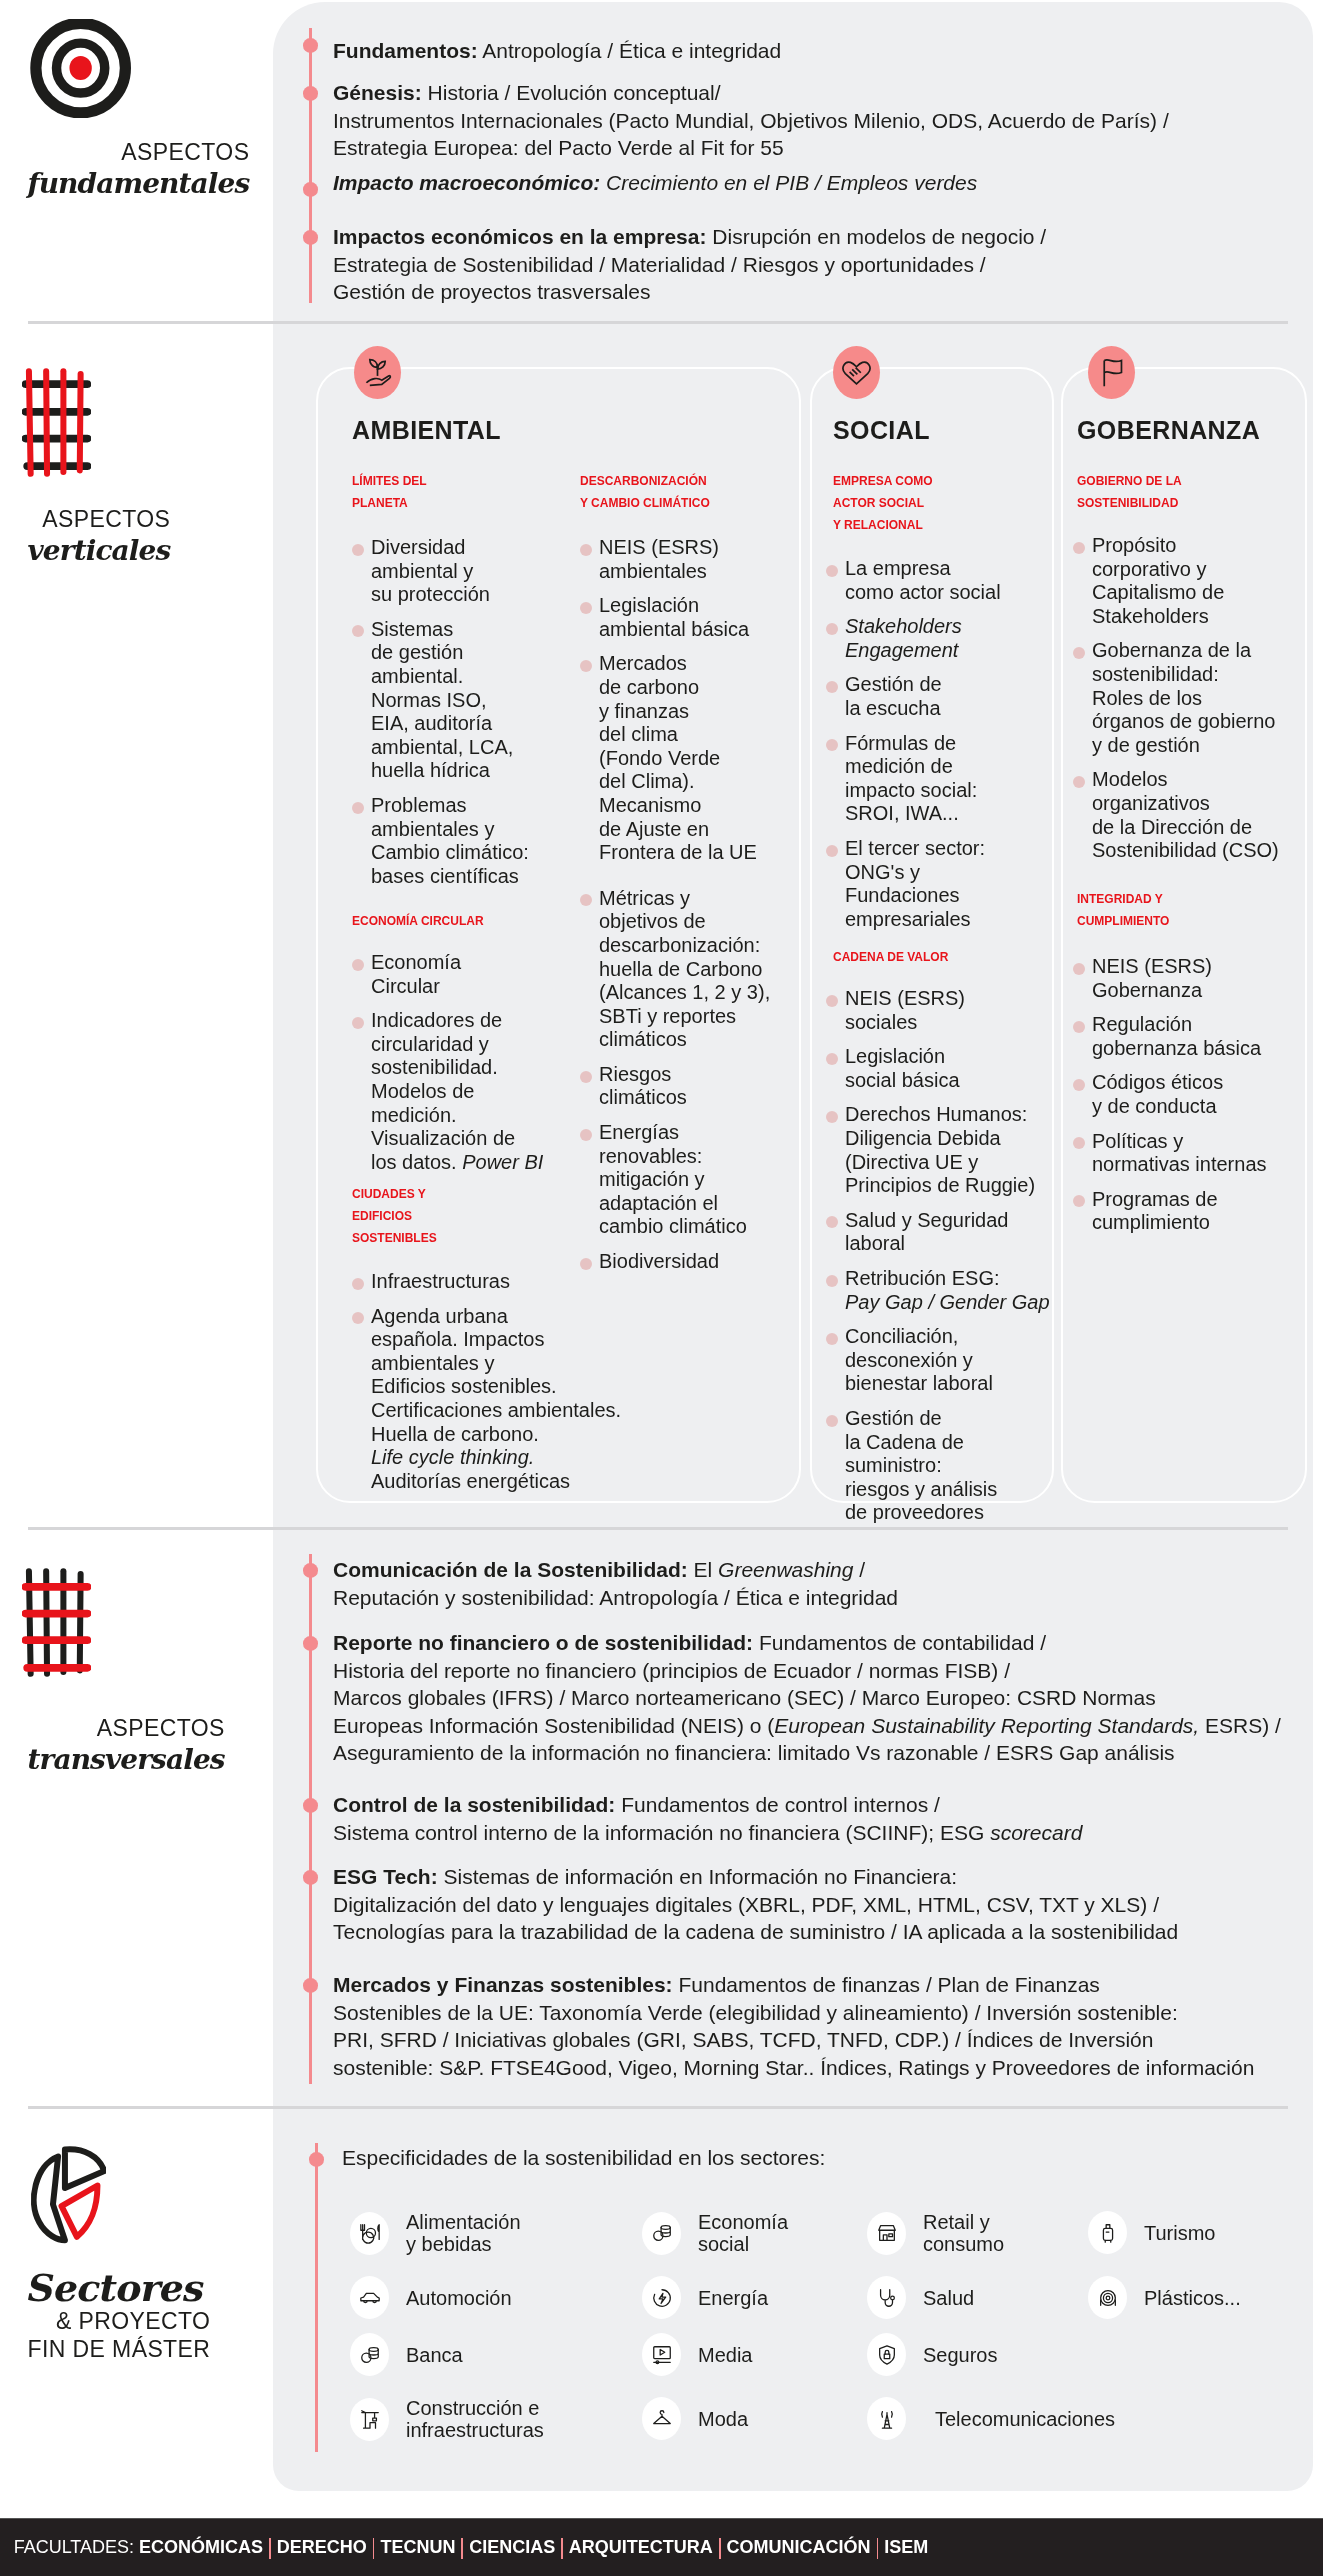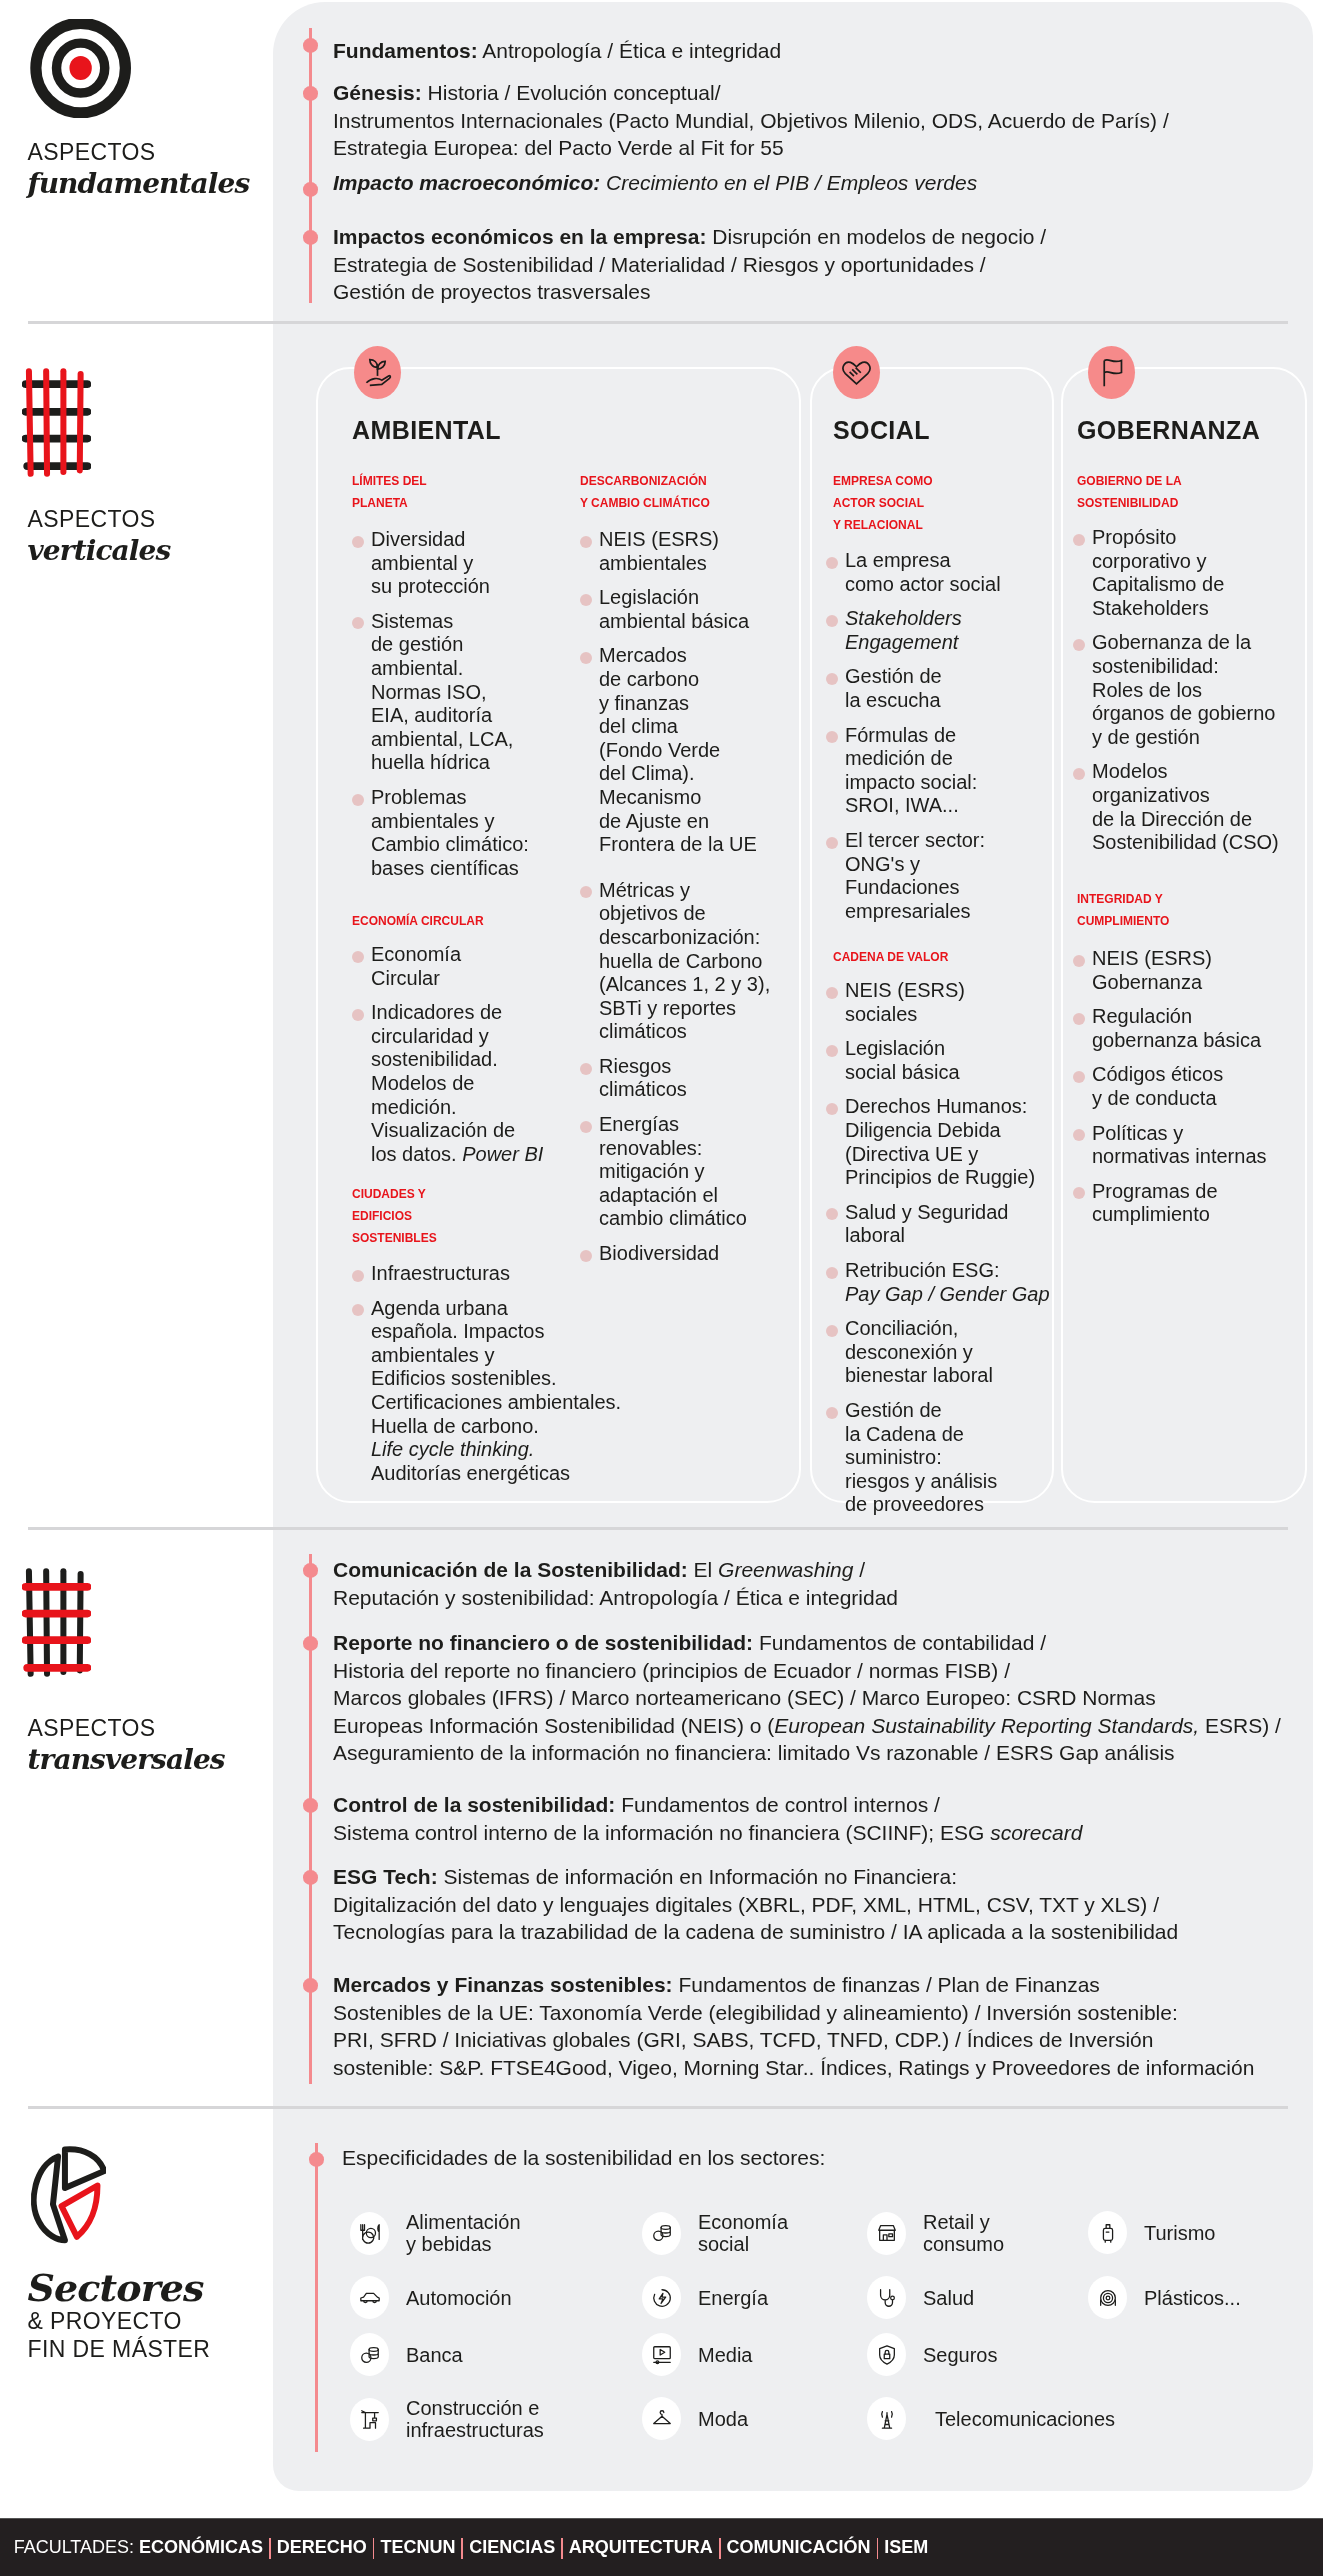--- a/index.html
+++ b/index.html
@@ -7,39 +7,39 @@
          font-family: "Liberation Sans", sans-serif; color: #1d1d1b; }
 
   
   .panel { position: absolute; left: 273px; top: 1.7px; width: 1040px; height: 2489px;
            background: #eeeff1; border-radius: 52px 34px 26px 26px; }
 
   .section-divider { position: absolute; left: 27.5px; width: 1260px; height: 2.6px; background: #d6d6d8; }
 
   
   .side-label { position: absolute; left: 27.5px; font-family: "Liberation Sans", sans-serif; }
-  .side-label .small { font-size: 23px; letter-spacing: 0.4px; color: #1d1d1b; display:block; line-height: 27.5px; font-family: "Liberation Sans Narrow", "Liberation Sans", sans-serif; }
+  .side-label .small { font-size: 23px; letter-spacing: 0.4px; color: #1d1d1b; display:block; line-height: 27.5px; font-family: "Liberation Sans Narrow", "Liberation Sans", sans-serif; text-align: right; }
   .side-label .big { font-family: "DejaVu Serif", "Liberation Serif", serif; font-style: italic; font-weight: bold;
                      font-size: 28px; display:block; line-height: 34px; letter-spacing: -0.9px; }
   .side-icon { position: absolute; }
 
   
   .timeline { position: absolute; left: 309px; width: 2.6px; background: #f48a8e; }
   .tl-item { position: absolute; left: 333px; font-size: 21px; line-height: 27.5px; color: #1d1d1b; }
   .tl-item b { font-weight: bold; }
   .tl-dot { position: absolute; left: 303px; width: 14.6px; height: 14.6px; border-radius: 50%; background: #f48a8e; }
 
   
   .card { position: absolute; border: 2.6px solid #ffffff; border-radius: 34px; top: 367px; height: 1132px; }
   .card-icon { position: absolute; width: 47px; height: 53px; border-radius: 50%; background: #f68a8a;
                display:flex; align-items:center; justify-content:center; }
   .card-title { position: absolute; font-size: 25px; font-weight: bold; letter-spacing: 0.4px; color: #1d1d1b; }
   .sub-h { position: absolute; color: #e8141b; font-weight: bold; font-size: 12px; line-height: 22px; }
   .blist { position: absolute; margin: 0; padding: 0; list-style: none; }
-  .blist li { position: relative; padding-left: 19px; font-size: 20px; line-height: 23.6px; margin-bottom: 11px; color: #1d1d1b; }
+  .blist li { position: relative; padding-left: 19px; font-size: 20px; line-height: 23.6px; margin-bottom: 11px; color: #1d1d1b; margin-top: 8px; }
   .blist li::before { content: ""; position: absolute; left: 0; top: 7.7px; width: 12px; height: 12px; border-radius: 50%; background: #e6c3c3; }
   .blist li i { font-style: italic; }
 
   
   .sector { position: absolute; display: flex; align-items: center; }
   .sector .sicon { width: 39px; height: 43px; border-radius: 50%; background: #ffffff; display:flex; align-items:center; justify-content:center; flex: none; }
   .sector .slabel { margin-left: 17px; font-size: 20px; line-height: 22px; color: #1d1d1b; white-space: pre-line; }
 
   
   .footer { position: absolute; left: 0; top: 2518px; width: 1324px; height: 58px; background: #231f20;

